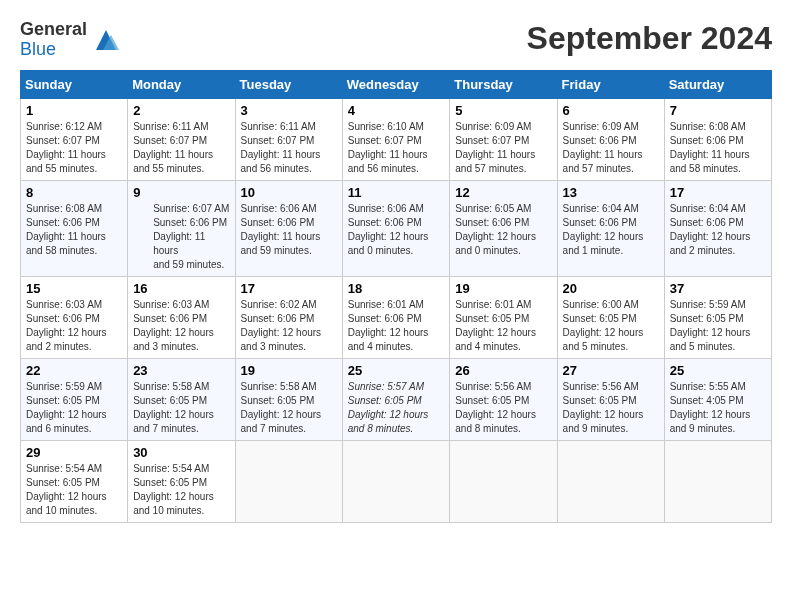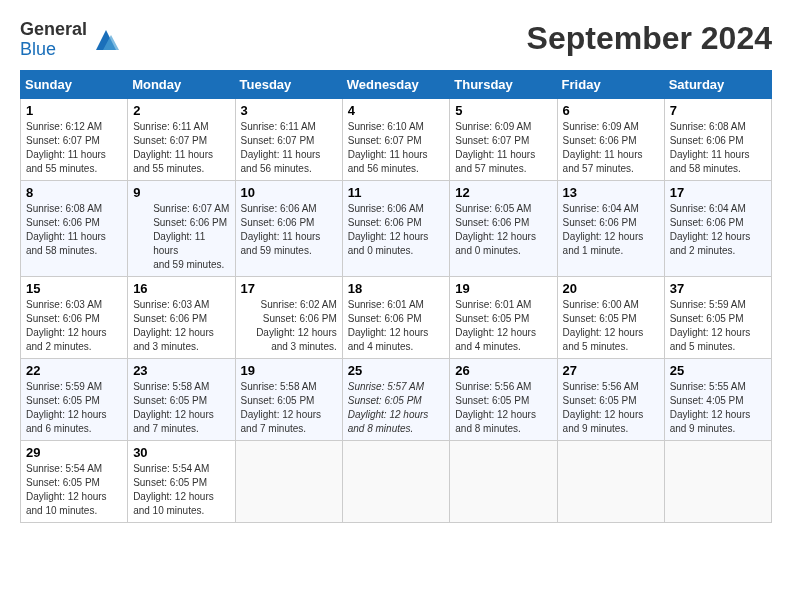--- a/index.html
+++ b/index.html
@@ -236,21 +236,21 @@
         </td>
         <td>
           <span class="day-num">16</span>
           <div class="day-info" style="white-space: pre-line;">Sunrise: 6:03 AM
 Sunset: 6:06 PM
 Daylight: 12 hours
 and 3 minutes.</div>
         </td>
         <td>
           <span class="day-num">17</span>
-          <div class="day-info" style="white-space: pre-line; text-align: right;">Sunrise: 6:02 AM
+          <div class="day-info" style="white-space: pre-line;">Sunrise: 6:02 AM
 Sunset: 6:06 PM
 Daylight: 12 hours
 and 3 minutes.</div>
         </td>
         <td>
           <span class="day-num">18</span>
           <div class="day-info" style="white-space: pre-line;">Sunrise: 6:01 AM
 Sunset: 6:06 PM
 Daylight: 12 hours
 and 4 minutes.</div>

